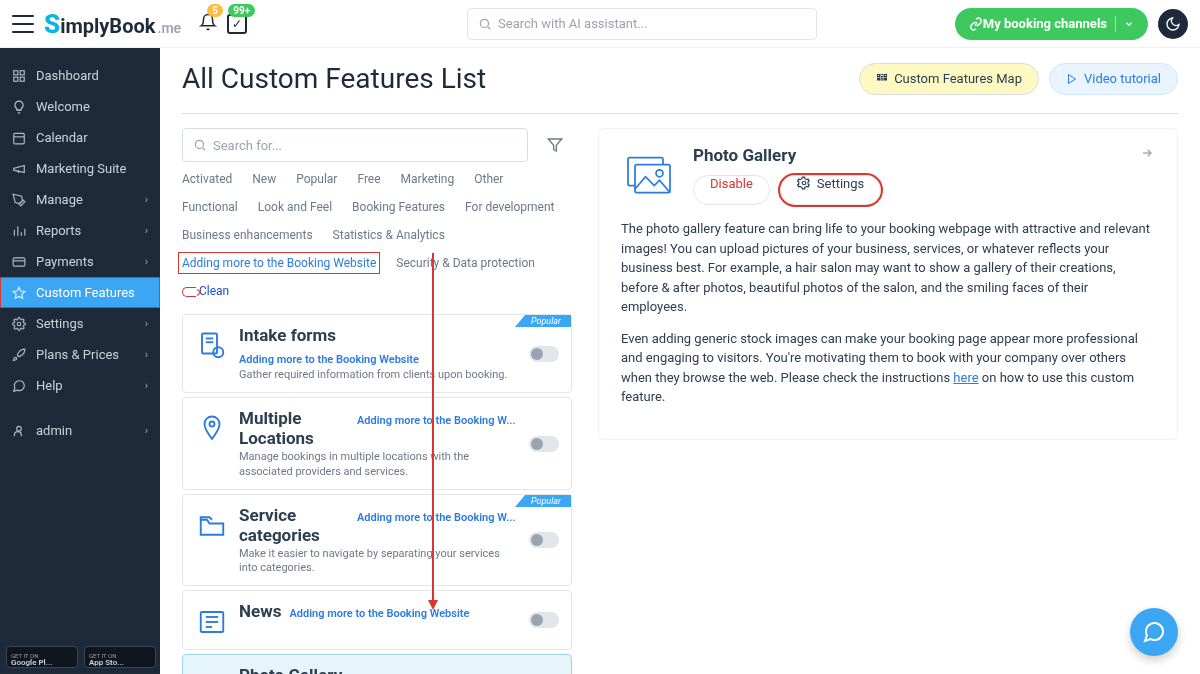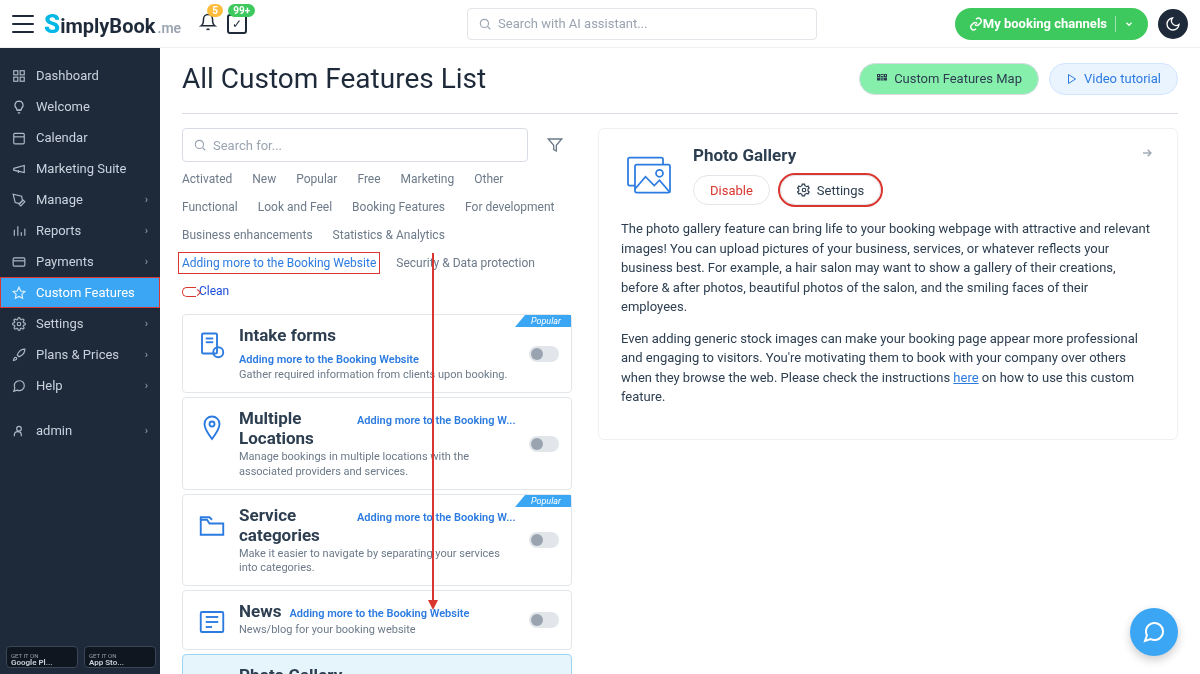--- a/index.html
+++ b/index.html
@@ -37,21 +37,21 @@
 .side-sep { height: 14px; }
 .app-badges { position: absolute; bottom: 6px; left: 6px; display: flex; gap: 6px; }
 .app-badge { width: 72px; height: 22px; background: #0f1620; border: 1px solid #3a4656; border-radius: 4px; font-size: 7px; color: #c9d2dd; display:flex; flex-direction:column; justify-content:flex-end; padding:0 4px; line-height:1; }
 .app-badge .t1 { font-size:6px; opacity:.7; }
 .app-badge .t2 { font-size:8px; font-weight:600; }
 
 .main { flex: 1; padding: 14px 22px; overflow: auto; position: relative; }
 .main-header { display: flex; align-items: center; margin-bottom: 18px; }
 .main-header h1 { font-size: 28px; font-weight: 400; color: #1e2a3a; }
 .hdr-actions { margin-left: auto; display: flex; gap: 10px; }
-.pill-btn { border: 1px solid #d7dde3; background: #86efac; border-radius: 18px; height: 32px; padding: 0 16px; display: flex; align-items: center; gap: 6px; font-size: 13px; color: #2c3e50; cursor: pointer; }
+.pill-btn { border: 1px solid #d7dde3; background: #fef9c3; border-radius: 18px; height: 32px; padding: 0 16px; display: flex; align-items: center; gap: 6px; font-size: 13px; color: #2c3e50; cursor: pointer; }
 .pill-btn.tint { background: #eaf4ff; color: #2c7be0; border-color: #d0e5ff; }
 
 .divider { height: 1px; background: #d7dde3; margin-bottom: 14px; }
 
 .content-columns { display: flex; gap: 26px; align-items: flex-start; }
 .left-col { width: 390px; }
 .right-col { flex: 1; }
 
 .search-row { display: flex; gap: 10px; align-items: center; margin-bottom: 8px; }
 .search-box { flex: 1; height: 34px; border: 1px solid #d7dde3; border-radius: 4px; display: flex; align-items: center; padding: 8px 10px; color: #9aa4b1; }
@@ -80,21 +80,21 @@
 .toggle::after { content:""; width:12px; height:12px; background:#9aa4b1; border-radius:50%; position:absolute; top:2px; left:2px; }
 .toggle.on::after { left: 16px; background:#2c7be0; }
 .toggle.on { background:#c7e3fb; }
 
 .detail-panel { border: 1px solid #eef0f2; border-radius: 6px; padding: 16px 22px 20px 22px; }
 .detail-header { display: flex; align-items: center; gap: 16px; margin-bottom: 14px; position: relative; }
 .detail-icon { width: 56px; height: 56px; }
 .detail-hdr-main { flex: 1; }
 .detail-title { font-size: 17px; font-weight: 700; color: #2c3e50; margin-bottom: 10px; }
 .detail-btns { display: flex; gap: 10px; }
-.dbtn { height: 30px; border: 1px solid #e2e6ea; border-radius: 16px; background: #fff; padding: 0 16px; display:flex; align-items:center; gap:6px; font-size:13px; cursor:pointer; }
+.dbtn { height: 30px; border: 1px solid #e2e6ea; border-radius: 16px; background: #fff; padding: 0 16px; display:flex; gap:6px; font-size:13px; cursor:pointer; }
 .dbtn.disable { color: #d9362f; }
 .dbtn.settings { color: #2c3e50; outline: 2px solid #d9362f; outline-offset: 0px; }
 .collapse-ico { margin-left:auto; color:#9aa4b1; cursor:pointer; align-self:flex-start; }
 .detail-text { font-size: 13px; color: #2c3e50; line-height: 1.5; }
 .detail-text p { margin-bottom: 12px; }
 .detail-text a { color: #2c7be0; text-decoration: underline; }
 
 .red-arrow { position: absolute; left: 272px; top: 205px; width: 2px; height: 355px; background: #d9362f; z-index: 5; }
 .red-arrow::after { content: ""; position: absolute; bottom: -2px; left: -4px; border-left: 5px solid transparent; border-right: 5px solid transparent; border-top: 10px solid #d9362f; }
 
@@ -393,21 +393,20 @@
                 <line x1="7" y1="8" x2="17" y2="8"></line>
                 <line x1="7" y1="12" x2="17" y2="12"></line>
                 <line x1="7" y1="16" x2="12" y2="16"></line>
               </svg>
           </div>
           <div class="fc-body">
             <div class="fc-title-row">
                 <span class="fc-title">News</span>
                 <span class="fc-cat">Adding more to the Booking Website</span>
               </div>
-            <div class="fc-desc">News/blog for your booking website</div>
           </div>
           <div class="fc-actions">
               <div class="toggle"></div>
             </div>
         </div>
 
         <div class="feature-card selected">
           <div class="fc-icon">
             <svg width="30" height="30" viewBox="0 0 24 24" fill="none" stroke="#2c7be0" stroke-width="1.5">
                 <rect x="3" y="5" width="18" height="14" rx="1"></rect>

